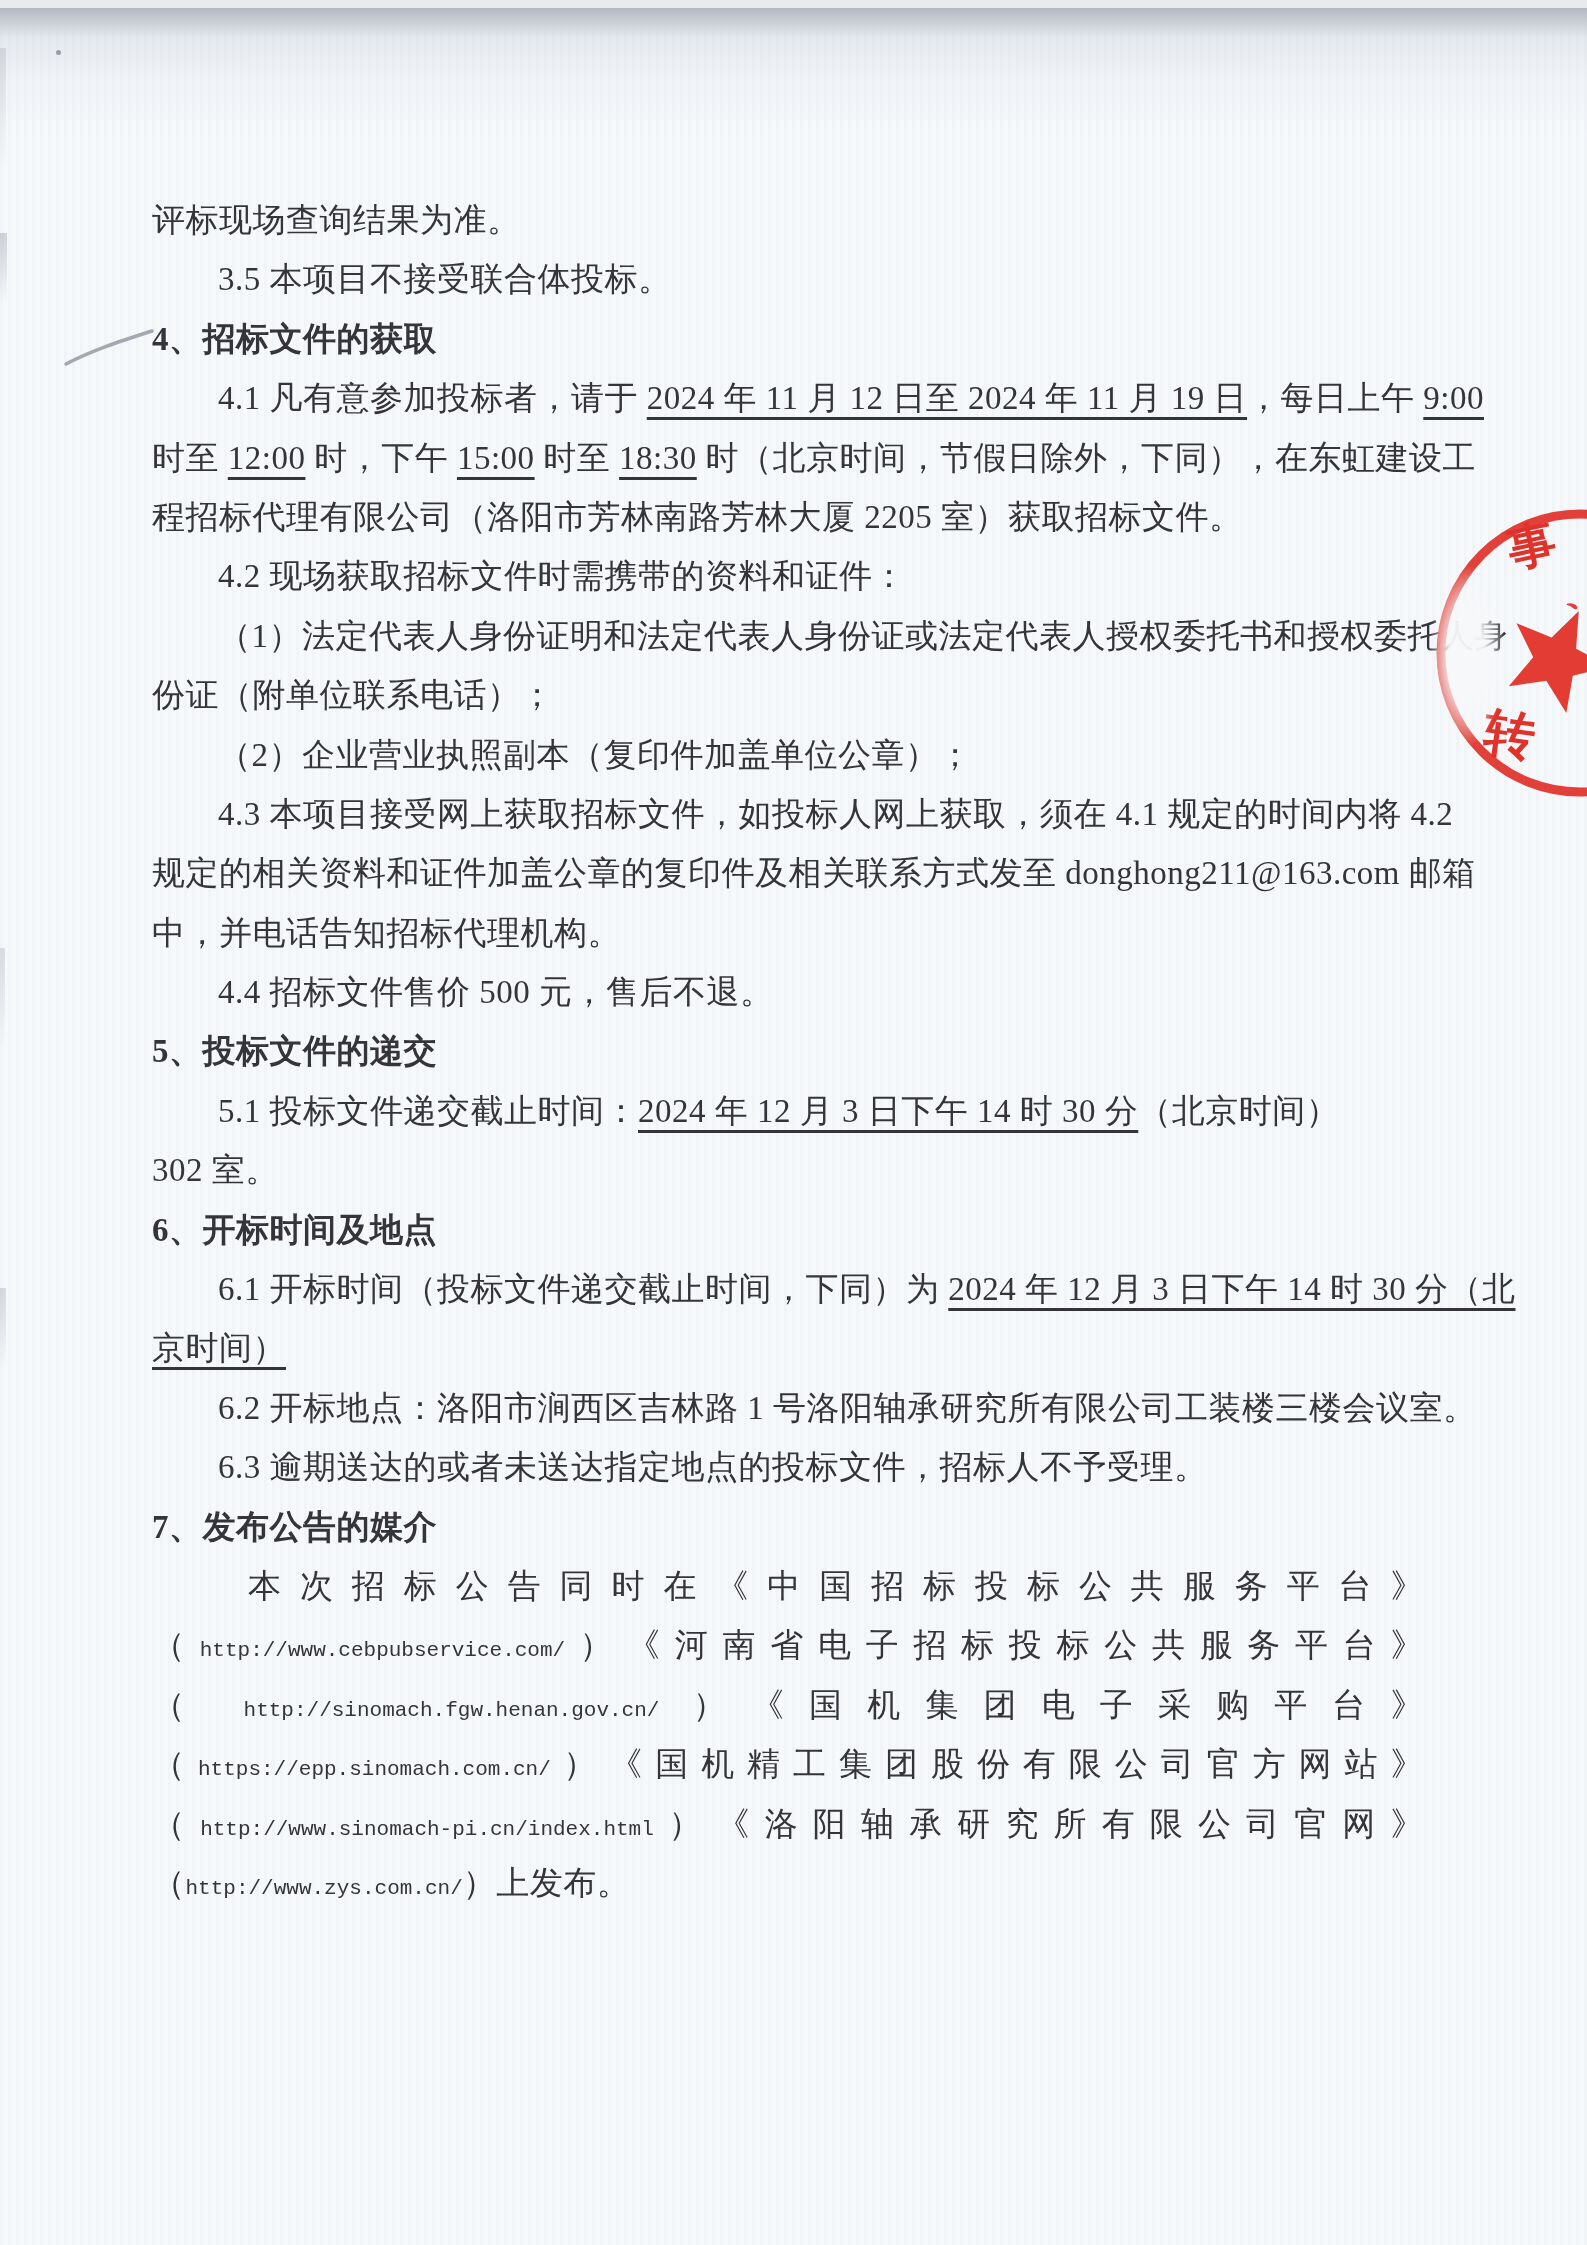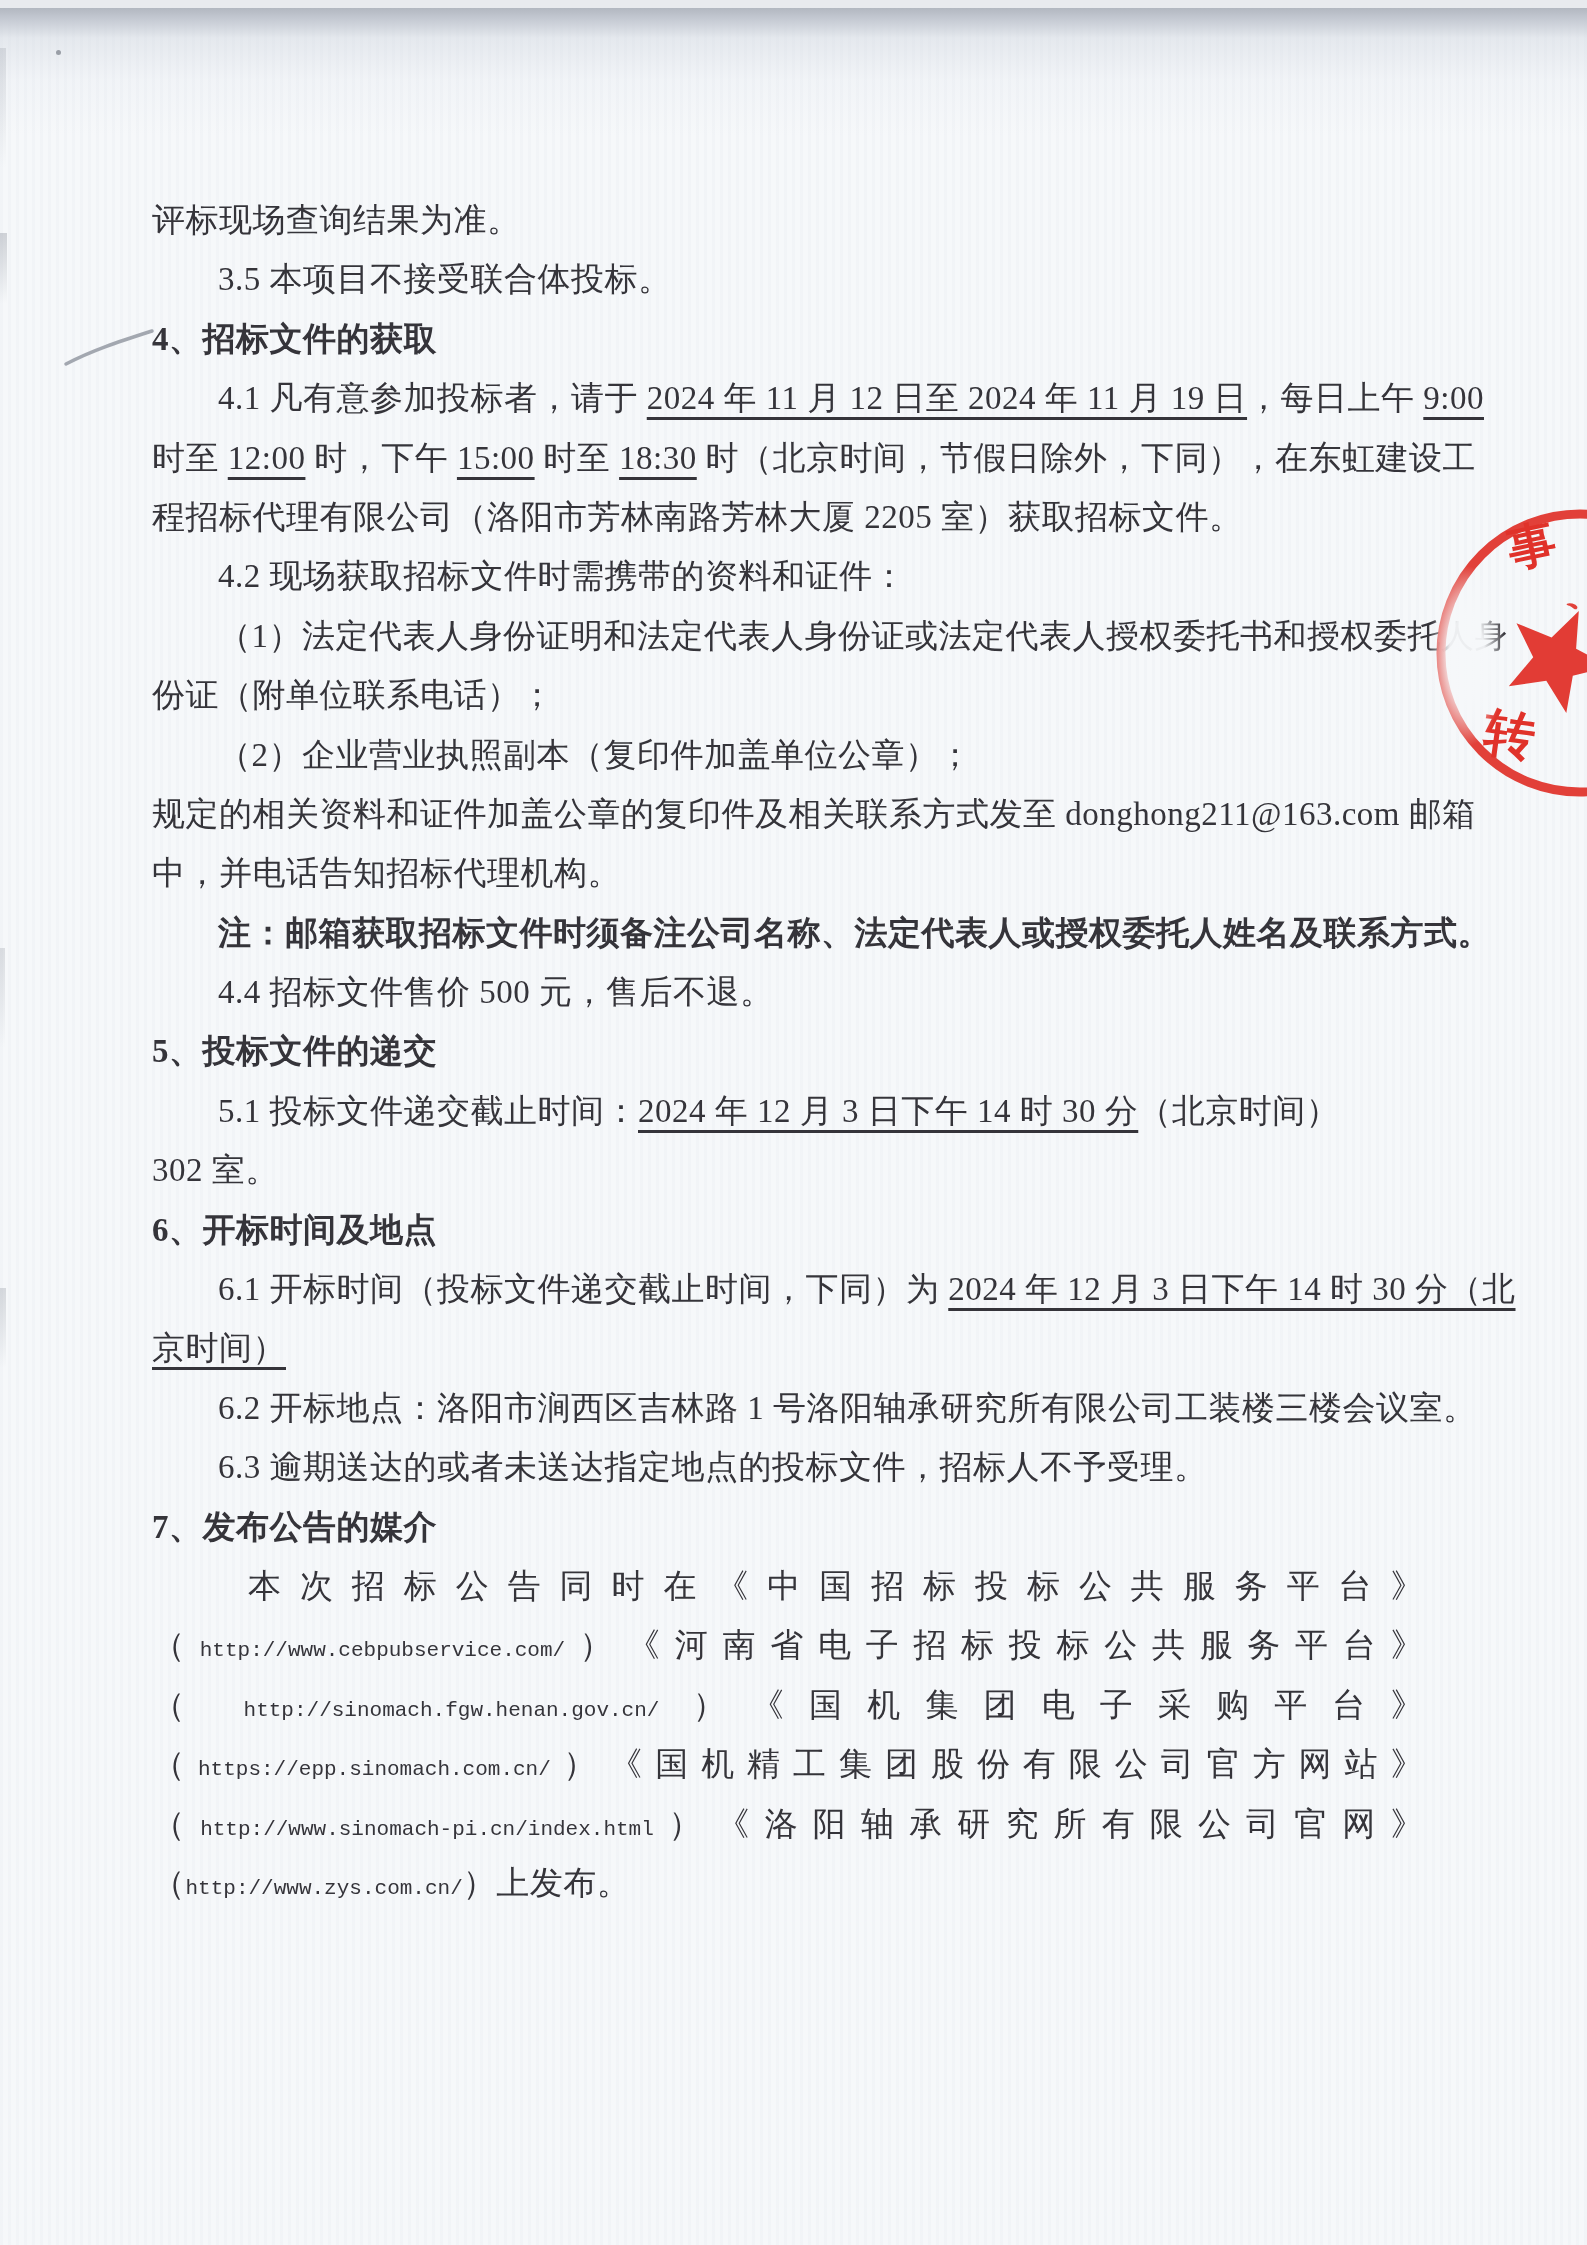--- a/index.html
+++ b/index.html
@@ -64,23 +64,23 @@
       <div class="line"><span>评标现场查询结果为准。</span></div>
       <div class="line ind1"><span>3.5 本项目不接受联合体投标。</span></div>
       <div class="line b"><span>4、招标文件的获取</span></div>
       <div class="line ind1"><span>4.1 凡有意参加投标者，请于 </span><span class="u">2024 年 11 月 12 日至 2024 年 11 月 19 日</span><span>，每日上午 </span><span class="u">9:00</span></div>
       <div class="line"><span>时至 </span><span class="u">12:00</span><span> 时，下午 </span><span class="u">15:00</span><span> 时至 </span><span class="u">18:30</span><span> 时（北京时间，节假日除外，下同），在东虹建设工</span></div>
       <div class="line"><span>程招标代理有限公司（洛阳市芳林南路芳林大厦 2205 室）获取招标文件。</span></div>
       <div class="line ind1"><span>4.2 现场获取招标文件时需携带的资料和证件：</span></div>
       <div class="line ind1"><span>（1）法定代表人身份证明和法定代表人身份证或法定代表人授权委托书和授权委托人身</span></div>
       <div class="line"><span>份证（附单位联系电话）；</span></div>
       <div class="line ind1"><span>（2）企业营业执照副本（复印件加盖单位公章）；</span></div>
+      <div class="line ind1"><span>4.3 本项目接受网上获取招标文件，如投标人网上获取，须在 4.1 规定的时间内将 4.2</span></div>
       <div class="line"><span>规定的相关资料和证件加盖公章的复印件及相关联系方式发至 donghong211@163.com 邮箱</span></div>
       <div class="line"><span>中，并电话告知招标代理机构。</span></div>
-      <div class="line b ind1"><span>注：邮箱获取招标文件时须备注公司名称、法定代表人或授权委托人姓名及联系方式。</span></div>
       <div class="line ind1"><span>4.4 招标文件售价 500 元，售后不退。</span></div>
       <div class="line b"><span>5、投标文件的递交</span></div>
       <div class="line ind1"><span>5.1 投标文件递交截止时间：</span><span class="u">2024 年 12 月 3 日下午 14 时 30 分</span><span>（北京时间）</span></div>
       <div class="line"><span>302 室。</span></div>
       <div class="line b"><span>6、开标时间及地点</span></div>
       <div class="line ind1"><span>6.1 开标时间（投标文件递交截止时间，下同）为 </span><span class="u">2024 年 12 月 3 日下午 14 时 30 分（北</span></div>
       <div class="line"><span class="u">京时间）</span></div>
       <div class="line ind1"><span>6.2 开标地点：洛阳市涧西区吉林路 1 号洛阳轴承研究所有限公司工装楼三楼会议室。</span></div>
       <div class="line ind1"><span>6.3 逾期送达的或者未送达指定地点的投标文件，招标人不予受理。</span></div>
       <div class="line b"><span>7、发布公告的媒介</span></div>

